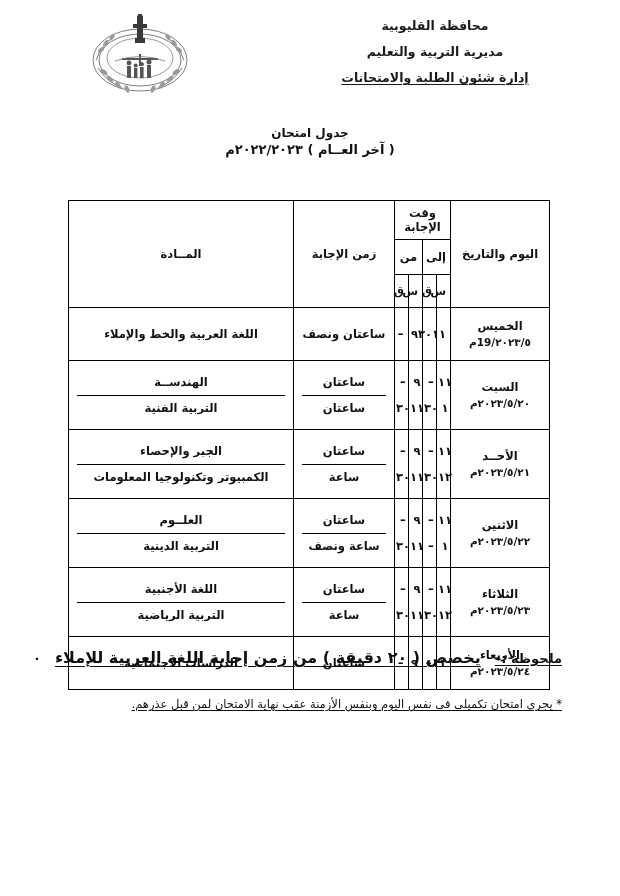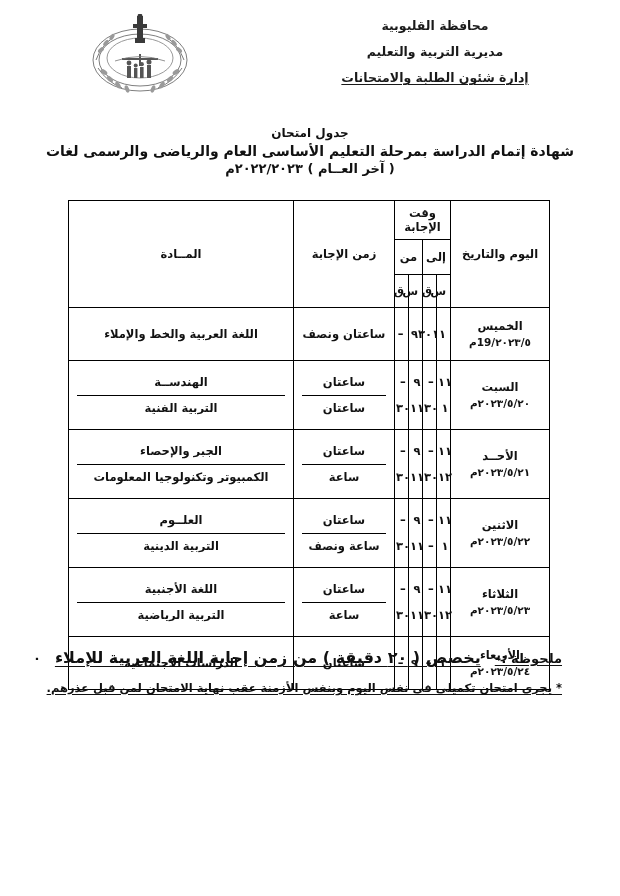--- a/index.html
+++ b/index.html
@@ -168,23 +168,23 @@
     text-underline-offset: 2px;
     font-size: 13px;
   }
   .note-emph {
     text-decoration: underline;
     text-underline-offset: 3px;
     font-size: 16px;
   }
   .note-rest { font-size: 13px; }
   .note-line2 {
-    margin-top: 14px;
+    margin-top: 30px;
     font-size: 11.5px;
-    font-weight: bold;
+    font-weight: normal;
     text-decoration: underline;
     text-underline-offset: 2px;
     color: #111;
     white-space: nowrap;
   }
 </style>
 </head>
 <body>
 
 <div class="page">
@@ -246,21 +246,20 @@
   </div>
 
   <div class="letterhead">
     <div class="line">محافظة القليوبية</div>
     <div class="line">مديرية التربية والتعليم</div>
     <div class="line underline">إدارة شئون الطلبة والامتحانات</div>
   </div>
 
   <div class="title-block">
     <div class="t1">جدول امتحان</div>
-    <div class="t2">شهادة إتمام الدراسة بمرحلة التعليم الأساسى العام والرياضى والرسمى لغات</div>
     <div class="t3">( آخر العــام ) ٢٠٢٢/٢٠٢٣م</div>
   </div>
 
   <div class="table-wrap">
     <table class="sched">
       <thead>
         <tr class="hdr-row1">
           <th class="h-day" rowspan="3">اليوم والتاريخ</th>
           <th colspan="4">وقت الإجابة</th>
           <th class="h-dur" rowspan="3">زمن الإجابة</th>

